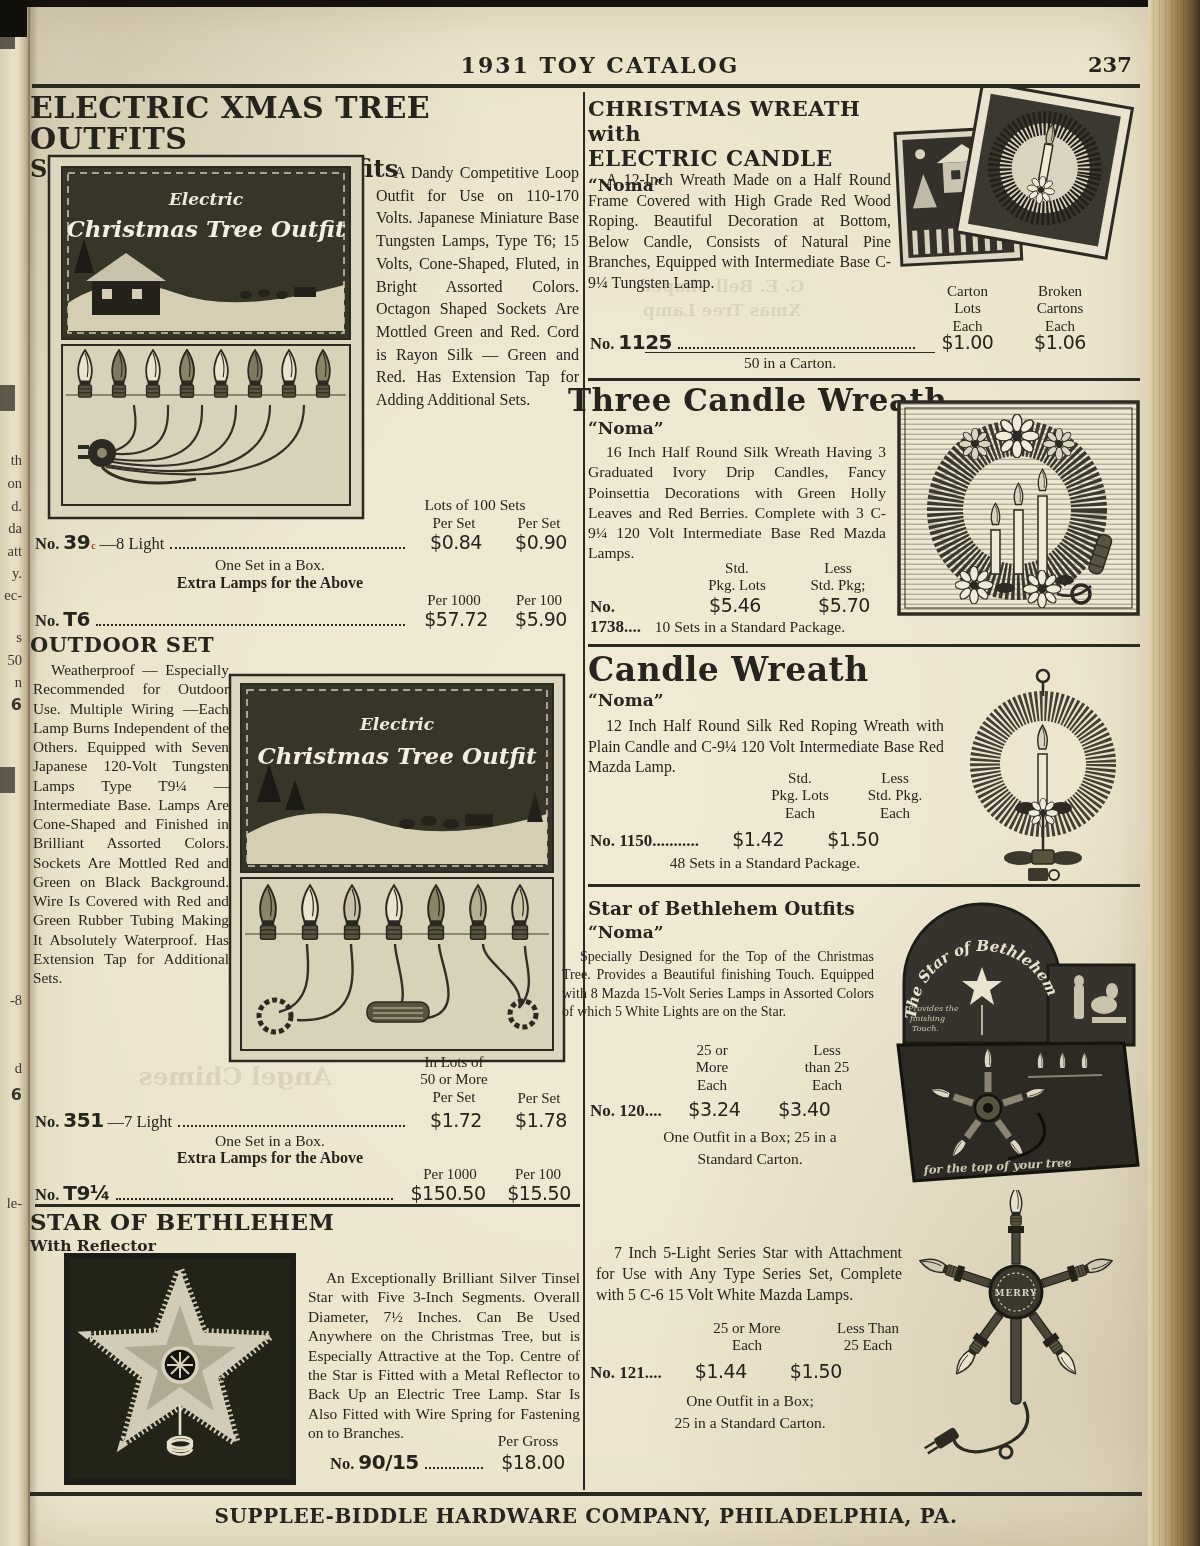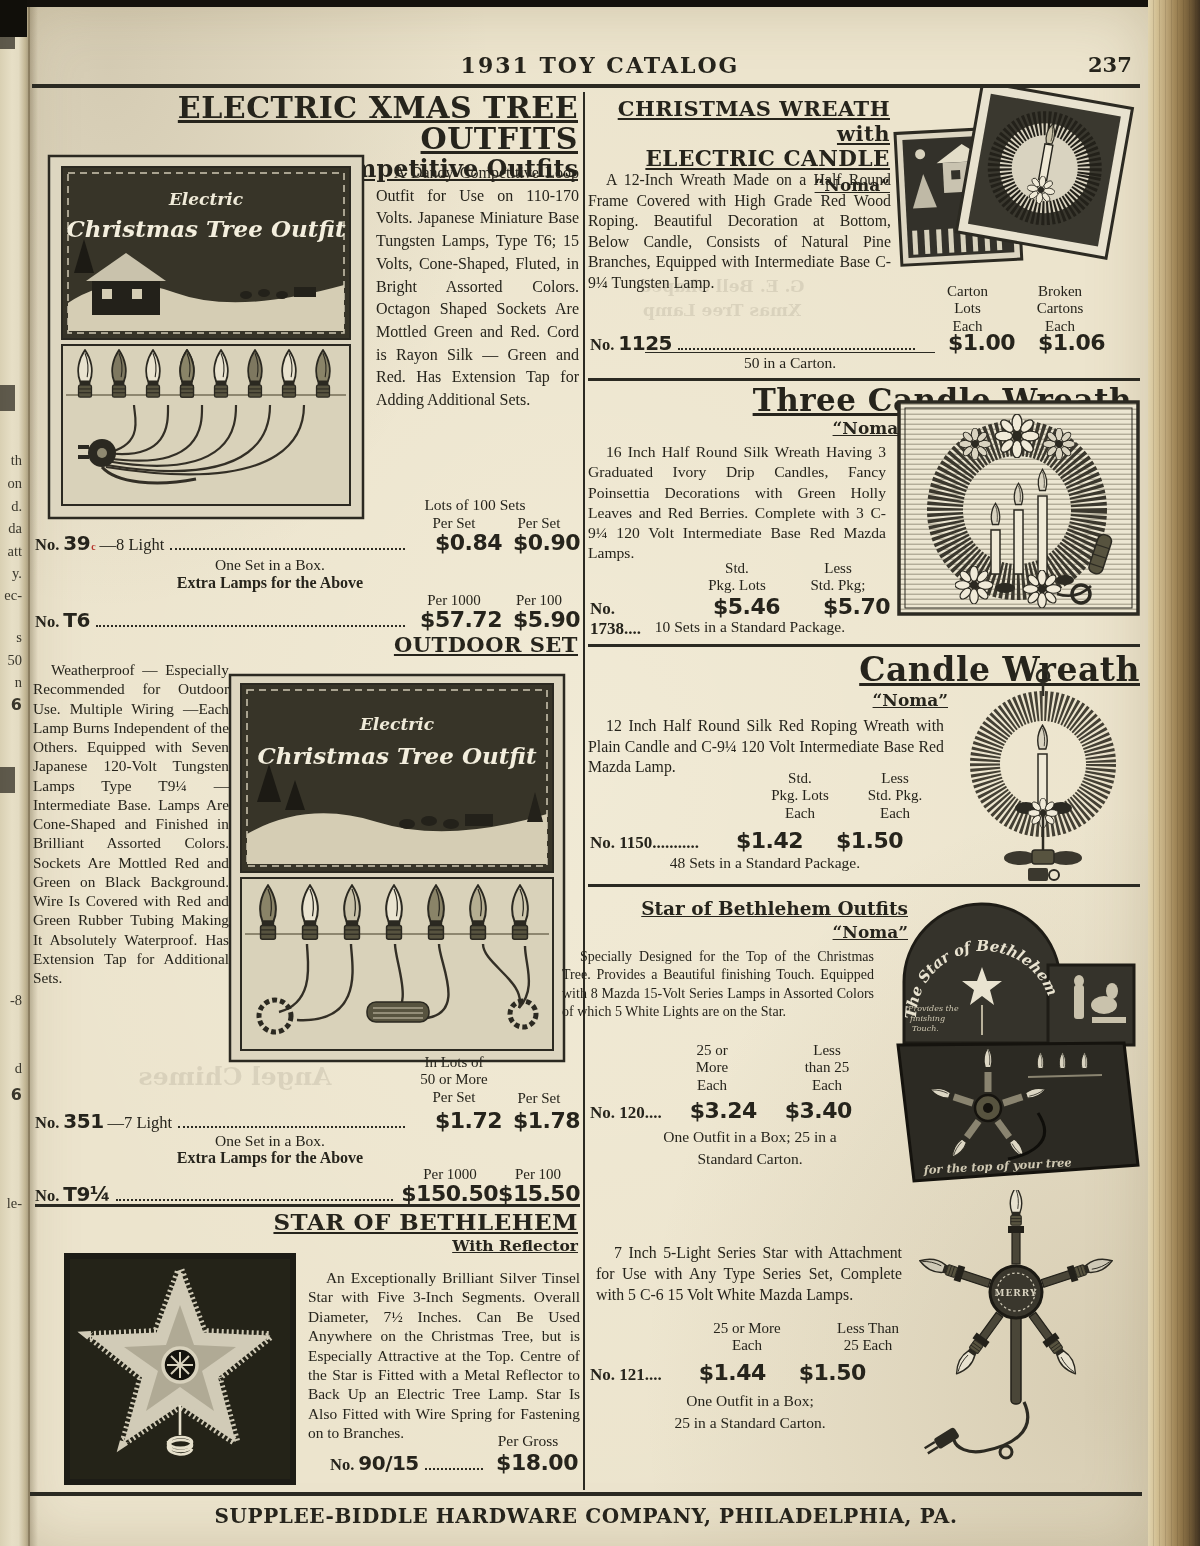--- a/index.html
+++ b/index.html
@@ -39,29 +39,29 @@
   .big-sub{font-family:"DejaVu Serif",serif;font-weight:bold;font-size:24px;}
   .h2{font-family:"DejaVu Serif",serif;font-weight:bold;font-size:21px;letter-spacing:.5px;}
   .h2s{font-family:"DejaVu Serif",serif;font-weight:bold;font-size:15.5px;}
   .display{font-family:"DejaVu Serif",serif;font-weight:bold;font-size:31px;letter-spacing:.5px;}
   .noma{font-family:"DejaVu Serif",serif;font-weight:bold;font-size:17px;}
   .h3{font-family:"DejaVu Serif",serif;font-weight:bold;font-size:18.5px;}
   
   .body{font-size:16px;line-height:1.42;text-align:justify;}
   .body.sm{font-size:15.3px;line-height:1.26;}
   .body.ind{text-indent:18px;}
-  .ctr{text-align:right;text-decoration:underline;}
+  .ctr{text-align:left;}
   
   .colhead{font-size:15px;line-height:1.16;text-align:center;}
   .prow{display:flex;align-items:baseline;}
   .no-pre{font-weight:bold;font-size:16.5px;font-family:"Liberation Serif",serif;}
   .no-num{font-weight:bold;font-size:20px;font-family:"DejaVu Sans",sans-serif;letter-spacing:-.5px;margin-left:4px;}
   .no-desc{font-size:16.5px;margin-left:4px;}
   .leader{flex:1;border-bottom:2.6px dotted #2b2a22;margin:0 5px 5px 6px;min-width:12px;}
-  .price{font-weight:bold;font-size:22px;font-family:"DejaVu Sans",sans-serif;text-align:right;letter-spacing:-.5px;flex:none;}
+  .price{font-weight:normal;font-size:19px;font-family:"DejaVu Sans",sans-serif;text-align:center;letter-spacing:-.5px;flex:none;}
   .redmark{color:#b5342b;font-size:10px;font-weight:bold;margin-left:1px;}
   .bold{font-weight:bold;}
   .notec{font-size:15.5px;text-align:center;}
   .ghostt{position:absolute;opacity:.13;filter:blur(.7px);transform:scaleX(-1);
      color:#5c5442;font-weight:bold;font-family:"DejaVu Serif",serif;text-align:center;}
   
   .footer{font-family:"DejaVu Serif",serif;font-weight:bold;font-size:20px;letter-spacing:.6px;text-align:center;}
   svg text{font-family:"DejaVu Serif",serif;}
   .lid-small{font-style:italic;font-weight:bold;fill:#efead8;font-size:17px;}
   .lid-big{font-style:italic;font-weight:bold;fill:#f3eedd;font-size:23px;}
@@ -364,21 +364,21 @@
   <div class="abs prow" style="left:590px;top:330px;width:515px">
     <span class="no-pre">No.</span>
     <span class="no-num">1125</span>
     <span class="leader"></span>
     <span class="price" style="width:95px">$1.00</span>
     <span class="price" style="width:90px">$1.06</span>
   </div>
   <div class="abs notec" style="left:645px;top:352px;width:290px;border-top:1.8px solid #2b2a22;padding-top:1px">50 in a Carton.</div>
 
   <div class="abs rule" style="left:588px;top:378px;width:552px;height:2.5px"></div>
-  <div class="abs display ctr" style="left:580px;top:382px;width:552px">Three Candle Wreath</div>
+  <div class="abs display ctr" style="left:568px;top:382px;width:552px">Three Candle Wreath</div>
   <div class="abs noma ctr" style="left:588px;top:418px;width:320px">“Noma”</div>
   <div class="abs body ind" style="left:588px;top:442px;width:298px;font-size:15.6px;line-height:1.3">16 Inch Half Round Silk Wreath Having 3 Graduated Ivory Drip Candles, Fancy Poinsettia Decorations with Green Holly Leaves and Red Berries.  Complete with 3 C-9¼ 120 Volt Intermediate Base Red Mazda Lamps.</div>
 
   <svg class="abs" style="left:895px;top:398px" width="247" height="220" viewBox="0 0 247 220">
     <rect x="4" y="4" width="239" height="212" fill="url(#hl)" stroke="#2c2a22" stroke-width="3.5"></rect>
     <rect x="10" y="10" width="227" height="200" fill="none" stroke="#2c2a22" stroke-width="1"></rect>
     <circle cx="122" cy="112" r="72" fill="none" stroke="#3b382e" stroke-width="36" stroke-dasharray="3 2"></circle>
     <rect x="96" y="132" width="9" height="44" fill="#efe9d6" stroke="#2c2a22" stroke-width="1.5"></rect>
     <rect x="119" y="112" width="9" height="64" fill="#efe9d6" stroke="#2c2a22" stroke-width="1.5"></rect>
     <rect x="143" y="98" width="9" height="78" fill="#efe9d6" stroke="#2c2a22" stroke-width="1.5"></rect>

